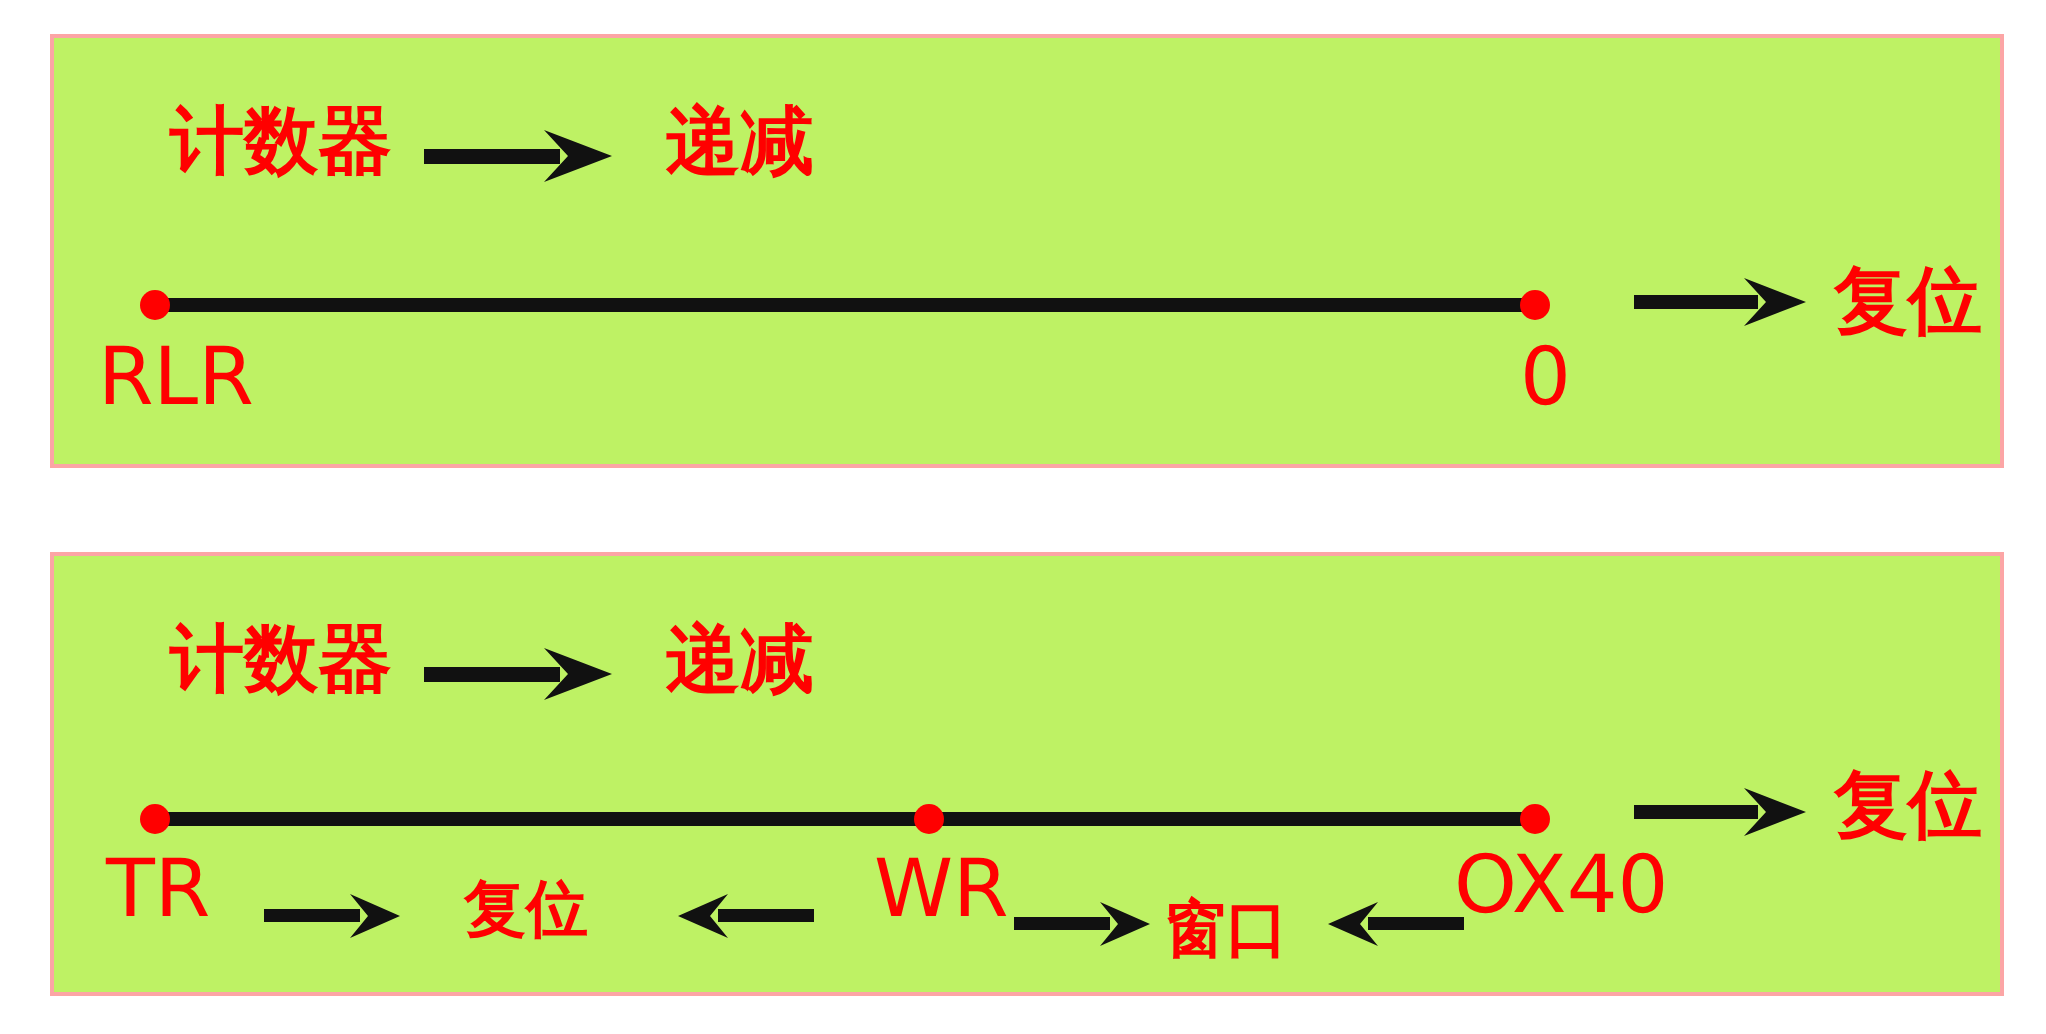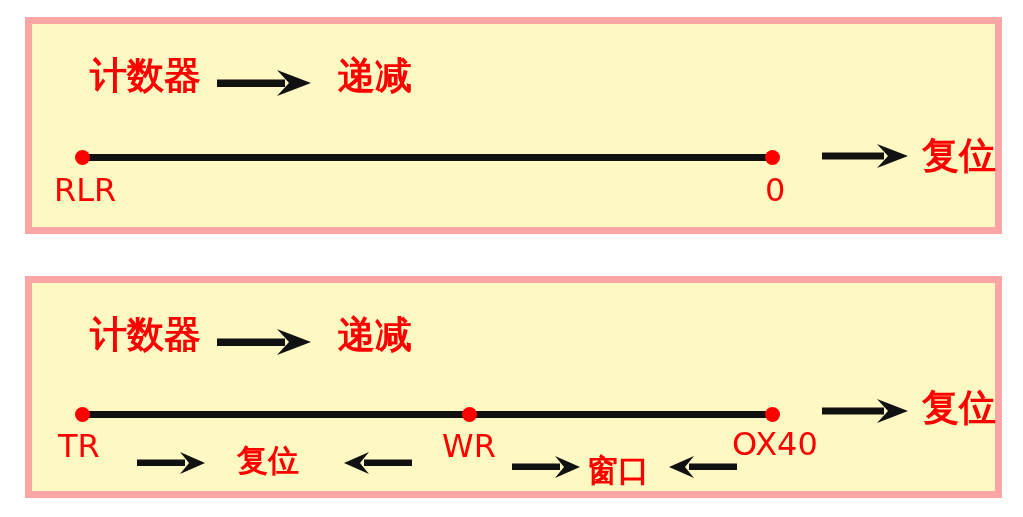--- a/index.html
+++ b/index.html
@@ -19,22 +19,22 @@
   .canvas {
     position: absolute;
     left: 0; top: 0;
     width: 1023px;
     height: 517px;
   }
 
   
   .panel {
     position: absolute;
-    background: #fef9c3;
-    border: 7px solid #fca5a5;
+    background: #bef264;
+    border: 2px solid #fca5a5;
     box-sizing: border-box;
   }
   #panel-iwdg {
     left: 25px;
     top: 17px;
     width: 977px;
     height: 217px;
   }
   #panel-wwdg {
     left: 25px;
@@ -53,21 +53,21 @@
   }
   .cjk-black {
     color: #1a1a1a;
     font-weight: bold;
     font-size: 37px;
     line-height: 1;
     white-space: nowrap;
   }
   .lbl-red {
     color: #ff0000;
-    font-size: 32px;
+    font-size: 40px;
     line-height: 1;
     white-space: nowrap;
     font-family: "DejaVu Sans", "Liberation Sans", sans-serif;
   }
   .cjk-red-sm {
     color: #ff0000;
     font-weight: bold;
     font-size: 31px;
     line-height: 1;
     white-space: nowrap;

